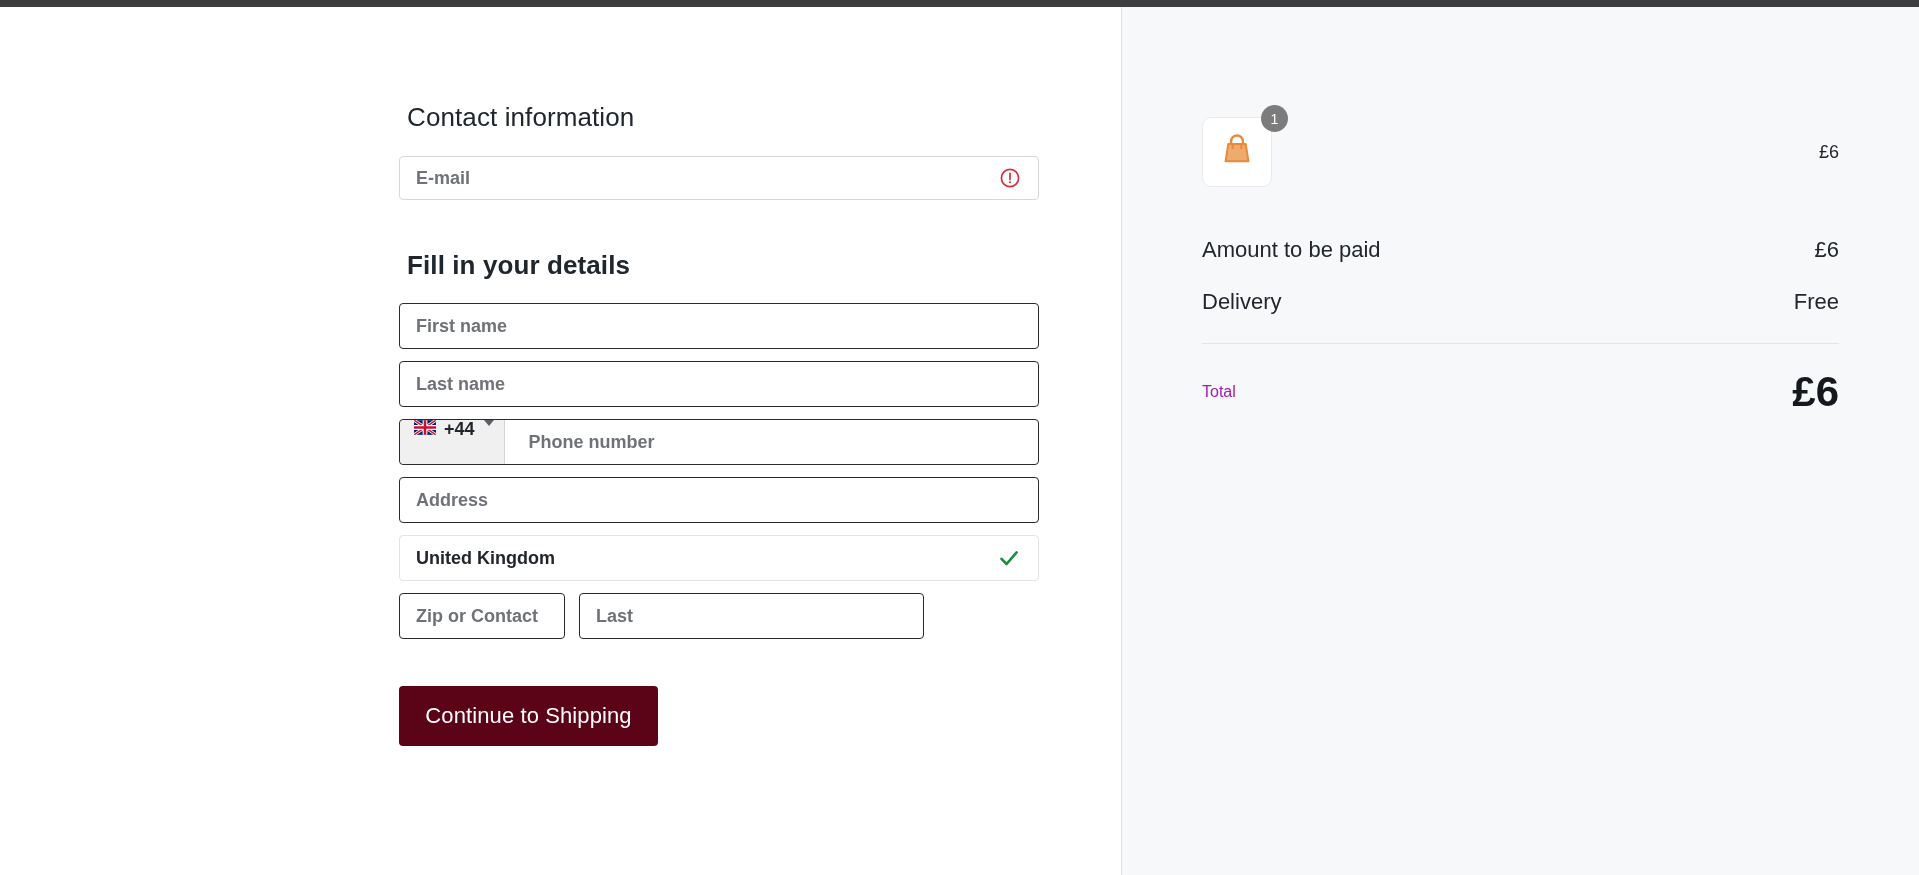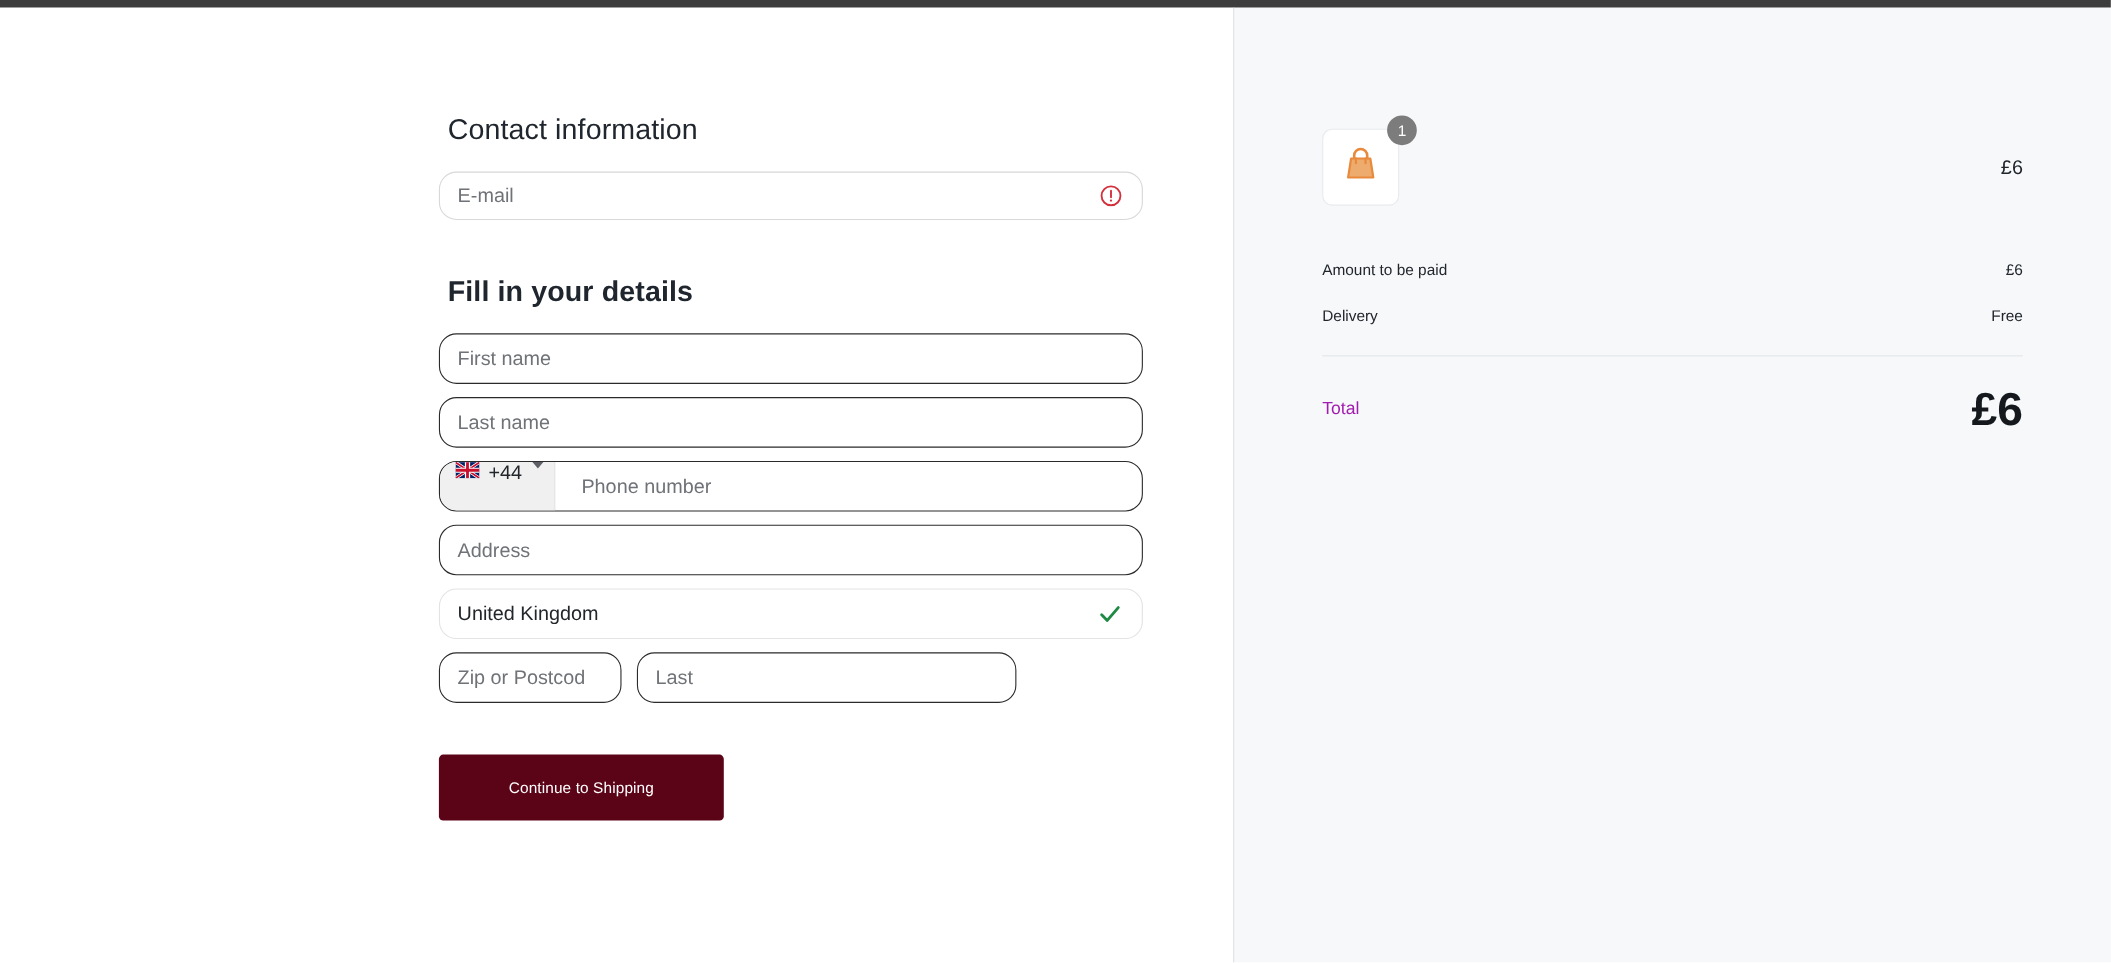--- a/index.html
+++ b/index.html
@@ -53,25 +53,26 @@
     padding-left: 8px;
     font-weight: bold;
   }
 
   
   .field {
     position: relative;
     width: 640px;
     height: 46px;
     border: 1px solid #cfcfcf;
-    border-radius: 16px;
+    border-radius: 4px;
     background: #ffffff;
     display: flex;
     align-items: center;
     margin-bottom: 12px;
+    font-weight: bold;
   }
   .field.strong { border-color: #2b2b2b; }
   .field.soft   { border-color: #e3e3e3; text-align: center; }
 
   .field .ph {
     font-size: 18px;
     color: #6f7277;
     padding-left: 16px;
     line-height: 1;
     user-select: none;
@@ -138,21 +139,21 @@
   .zip  { width: 166px; margin-bottom: 12px; }
   .city { width: 345px; margin-bottom: 12px; }
 
   
   .submit-btn {
     margin-top: 35px;
     width: 259px;
     height: 60px;
     background: #5c0417;
     color: #ffffff;
-    font-size: 14px;
+    font-size: 22px;
     border: none;
     border-radius: 4px;
     cursor: pointer;
     font-family: "Liberation Sans", sans-serif;
     letter-spacing: 0.1px;
   }
 
   
   .summary-col {
     position: absolute;
@@ -193,21 +194,21 @@
     font-size: 14px;
     display: flex; align-items: center; justify-content: center;
   }
   .cart-price { font-size: 18px; color: #22262b; }
 
   .sum-line {
     display: flex;
     align-items: center;
     justify-content: space-between;
     margin-top: 26px;
-    font-size: 14px;
+    font-size: 22px;
     color: #22262b;
   }
   .sum-line.first { margin-top: 43px; }
 
   .divider {
     height: 1px;
     background: #e2e5e9;
     margin-top: 28px;
   }
 
@@ -278,21 +279,21 @@
         <span class="val">United Kingdom</span>
         <span class="ok-icon">
           <svg viewBox="0 0 22 22" width="22" height="22">
             <path d="M3.5 11.8 L8.6 17 L18.6 5.4" fill="none" stroke="#1e8a43" stroke-width="2.6" stroke-linecap="round" stroke-linejoin="round"></path>
           </svg>
         </span>
       </div>
 
       <div class="row2">
         <div class="field strong zip">
-          <span class="ph">Zip or Postcod</span>
+          <span class="ph">Zip or Contact</span>
         </div>
         <div class="field strong city">
           <span class="ph">Last</span>
         </div>
       </div>
 
       <button class="submit-btn">Continue to Shipping</button>
 
     </div>
   </div>

